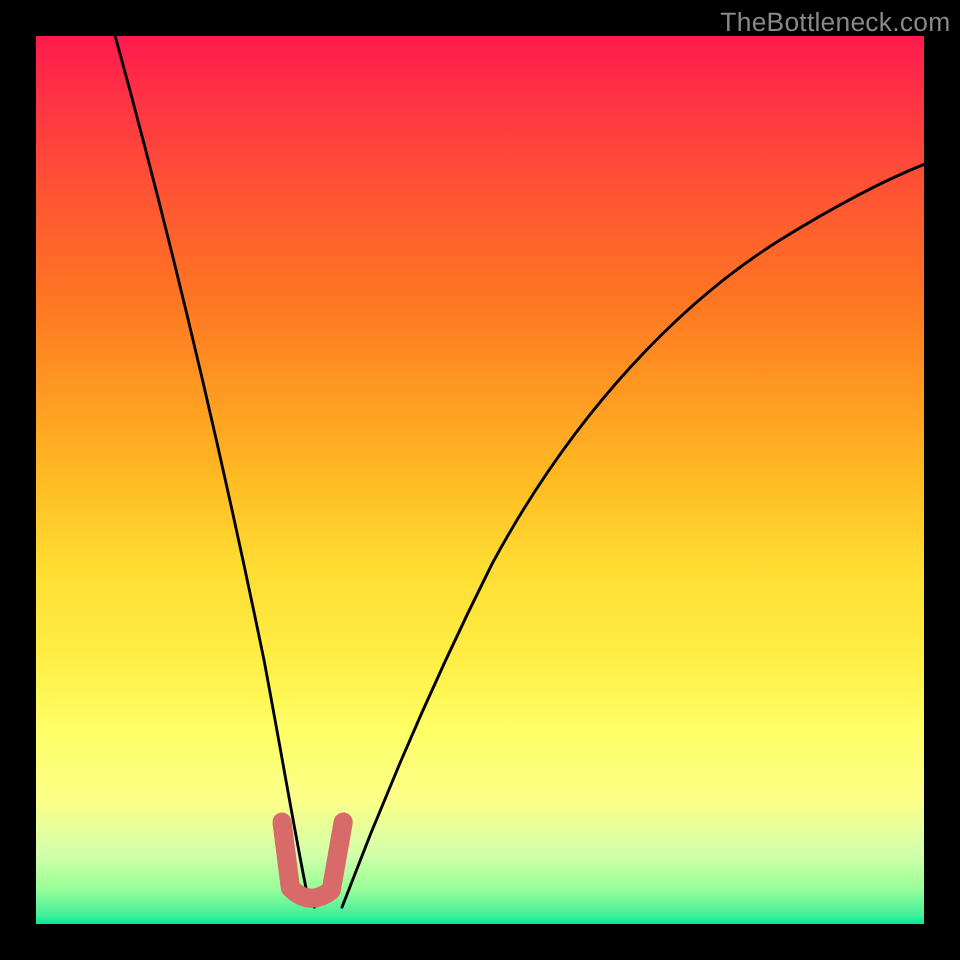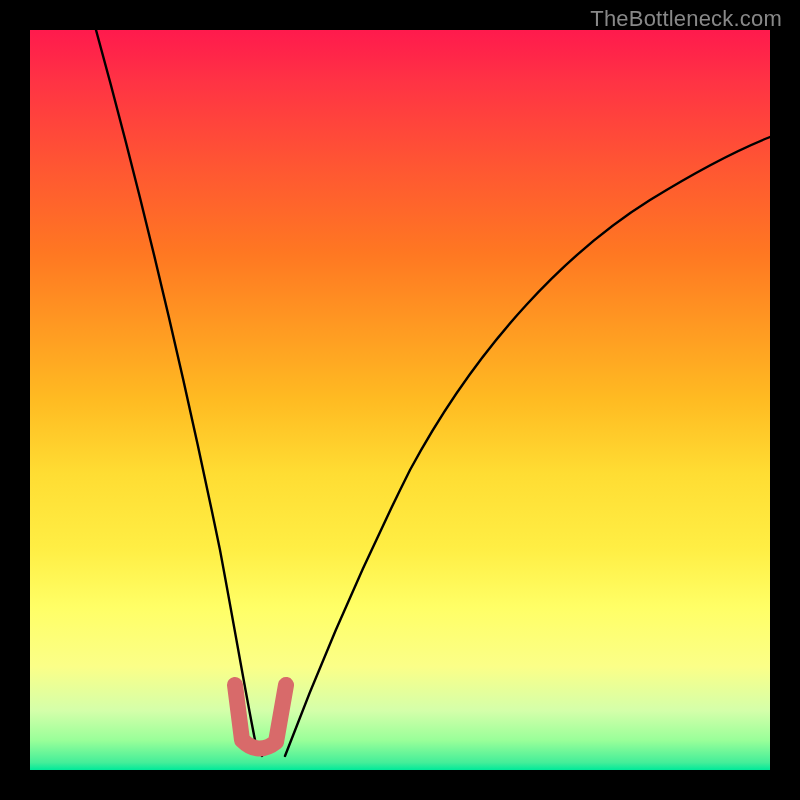--- a/index.html
+++ b/index.html
@@ -30,21 +30,21 @@
       #fbff88 86%,
       #d4ffaa 92%,
       #99ff99 96%,
       #44ee99 99%,
       #00e99a 100%
     );
   }
   .attribution {
     position: absolute;
     top: 6px;
-    right: 18px;
+    right: 8px;
     font-family: Arial, Helvetica, sans-serif;
     font-size: 22px;
     color: #888888;
     font-weight: 500;
     letter-spacing: 0.2px;
     text-align: right;
   }
   svg.curves {
     position: absolute;
     left: 0;

